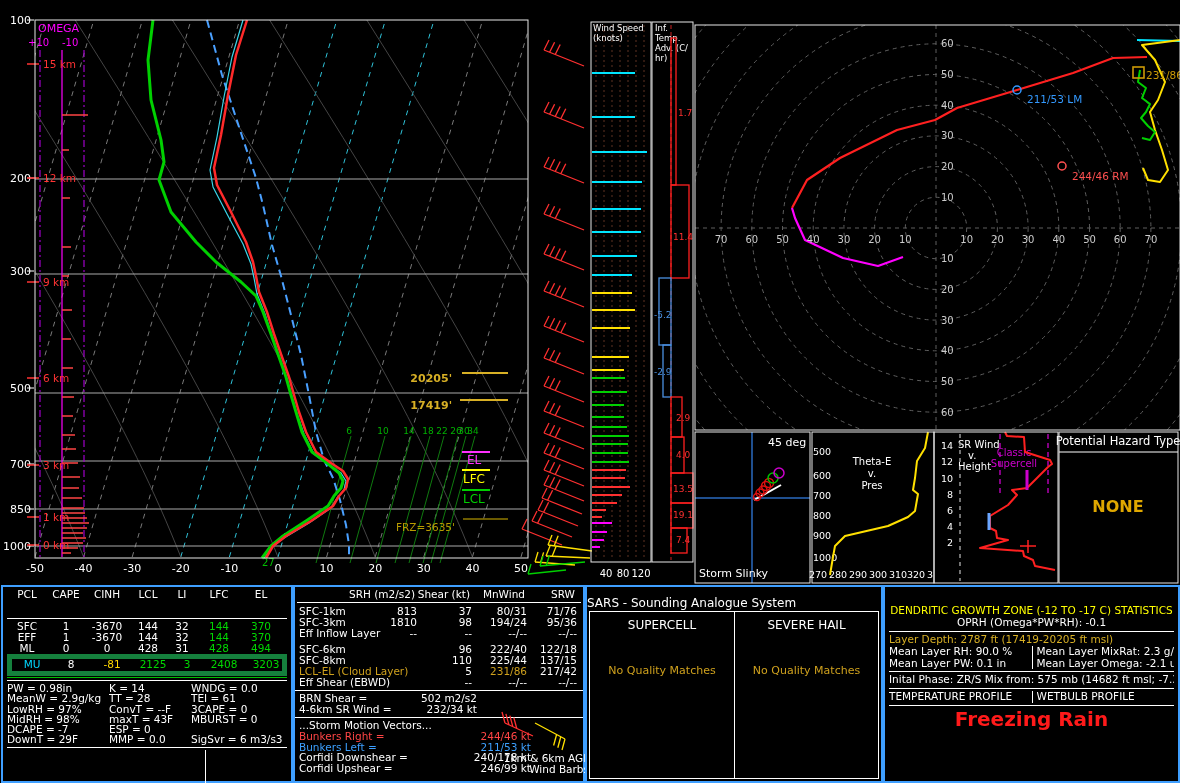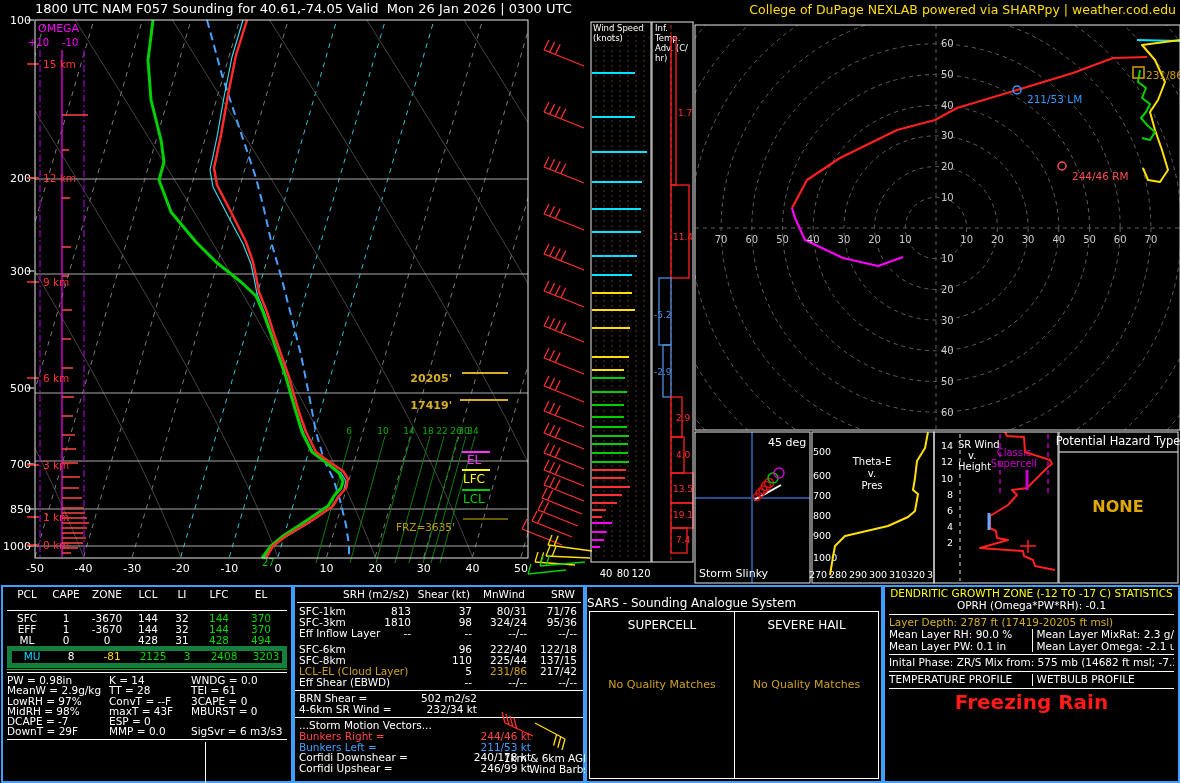--- a/index.html
+++ b/index.html
@@ -16,73 +16,69 @@
   [data-k="c"]{color:#00d8ff}
   [data-k="r"]{color:#ff4545}
   [data-k="b"]{color:#3da0ff}
   [data-k="o"]{color:#cfa11d}
   .hr{border-top:1px solid #fff;margin:2px 0 2px 0}
   .hr.g{border-color:#00c000;margin:1px 0}
   
   .pwrap{padding:2px 4px}
   .prow{display:grid;grid-template-columns:40px 38px 44px 38px 30px 44px 40px;text-align:center;height:11px}
   .prow[data-hl="1"]{border:5px solid #15803d;height:12px}
-  .phead{border-bottom:1px solid #fff;padding-bottom:8px;margin-bottom:2px;height:13px}
+  .phead{border-bottom:1px solid #fff;padding-bottom:16px;margin-bottom:2px;height:13px}
   .stats{display:grid;grid-template-columns:102px 82px 98px}
   .stats span{height:10.3px;overflow:hidden}
   .lrwrap{display:grid;grid-template-columns:198px 1fr;margin-top:2px}
   .lrl div{height:11.5px;color:#00d800}
   .lrr{border-left:1px solid #fff;padding-left:5px}
   .lrr div{height:11.5px}
   
   .swrap{padding:2px 0 0 0;position:relative;height:187px}
   .shead{position:relative;height:13px;border-bottom:1px solid #fff;margin:0 2px 3px 2px}
   .srow{position:relative;height:11px}
   .srow[data-gap="1"]{margin-top:5px}
   .c0{position:absolute;left:4px;white-space:nowrap}
-  .c1{position:absolute;right:172px}
+  .c1{position:absolute;right:166px}
   .c2{position:absolute;right:111px}
   .c3{position:absolute;right:56px}
   .c4{position:absolute;right:6px}
   .kv{position:relative;height:11px}
   .kvv{position:absolute;right:106px}
   .vrow{position:relative;height:10.5px}
   .vv{position:absolute;right:52px}
   .b2svg{position:absolute;left:0;top:0;pointer-events:none}
   .bcap{position:absolute;left:178px;top:166px;width:116px;text-align:right}
   
   .sarstitle{text-align:left;font-size:12px;padding-top:11px}
   .sarsbox{position:absolute;left:2px;top:24px;right:2px;bottom:2px;border:1px solid #fff;display:grid;grid-template-columns:1fr 1fr}
   .sarscol2{border-left:1px solid #fff}
   .sarshead{text-align:center;margin-top:8px;font-size:12px}
-  .sarsres{text-align:center;margin-top:48px;color:#cfa11d;font-size:11px}
+  .sarsres{text-align:center;margin-top:34px;color:#cfa11d;font-size:11px}
   
-  .dwrap{padding:1px 4px}
+  .dwrap{padding:18px 4px}
   .dtitle{text-align:center;color:#ffff00;height:12px}
   .dctr{text-align:center;height:12px}
   .dgold{color:#d8b025;height:12px}
   .mlgrid{display:grid;grid-template-columns:1fr 1fr}
   .mlgrid .r{border-left:1px solid #fff;padding-left:4px}
   .mlgrid span{height:11.5px;overflow:hidden;white-space:nowrap}
   .phase{white-space:nowrap;overflow:hidden;height:12px}
   .profgrid{display:grid;grid-template-columns:1fr 1fr}
   .profgrid .r{border-left:1px solid #fff;padding-left:4px}
   .profgrid div{height:11.5px;white-space:nowrap;overflow:hidden}
   .guess{text-align:center;height:13px;margin-top:1px}
   .fr{font-size:20px;font-weight:bold;color:#ff1a1a;text-align:center;line-height:22px;font-family:"DejaVu Sans","Liberation Sans",sans-serif}
 </style>
 </head>
 <body>
 
 <div class="root">
 
-  <div class="titlebar">
-    <span class="tmain">1800 UTC NAM F057 Sounding for 40.61,-74.05 Valid  Mon 26 Jan 2026 | 0300 UTC</span>
-    <span class="tcredit">College of DuPage NEXLAB powered via SHARPpy | weather.cod.edu</span>
-  </div>
 
   <svg id="main" width="1180" height="783">
     <defs>
       <clipPath id="cpsk">
           <rect x="35" y="20" width="493" height="538"></rect>
         </clipPath>
       <clipPath id="cphd">
           <rect x="695" y="25" width="485" height="405"></rect>
         </clipPath>
     </defs>
@@ -528,21 +524,21 @@
       <rect x="934" y="432" width="124" height="151" fill="none" stroke="#e8e8e8"></rect>
       <rect x="1059" y="432" width="119" height="151" fill="none" stroke="#e8e8e8"></rect>
     </g>
   </svg>
 
   <div class="bbox" style="left:1px;top:585px;width:288px;height:194px">
     <div class="pwrap">
       <div class="prow phead">
         <span>PCL</span>
         <span>CAPE</span>
-        <span>ZONE</span>
+        <span>CINH</span>
         <span>LCL</span>
         <span>LI</span>
         <span>LFC</span>
         <span>EL</span>
       </div>
       <div>
 
       <div class="prow">
           <span>SFC</span>
           <span>1</span>
@@ -649,21 +645,21 @@
           <span class="c0">SFC-1km</span>
           <span class="c1">813</span>
           <span class="c2">37</span>
           <span class="c3">80/31</span>
           <span class="c4">71/76</span>
         </div>
           <div class="srow">
           <span class="c0">SFC-3km</span>
           <span class="c1">1810</span>
           <span class="c2">98</span>
-          <span class="c3">324/24</span>
+          <span class="c3">194/24</span>
           <span class="c4">95/36</span>
         </div>
           <div class="srow">
           <span class="c0">Eff Inflow Layer</span>
           <span class="c1">--</span>
           <span class="c2">--</span>
           <span class="c3">--/--</span>
           <span class="c4">--/--</span>
         </div>
           <div class="srow" data-gap="1">

